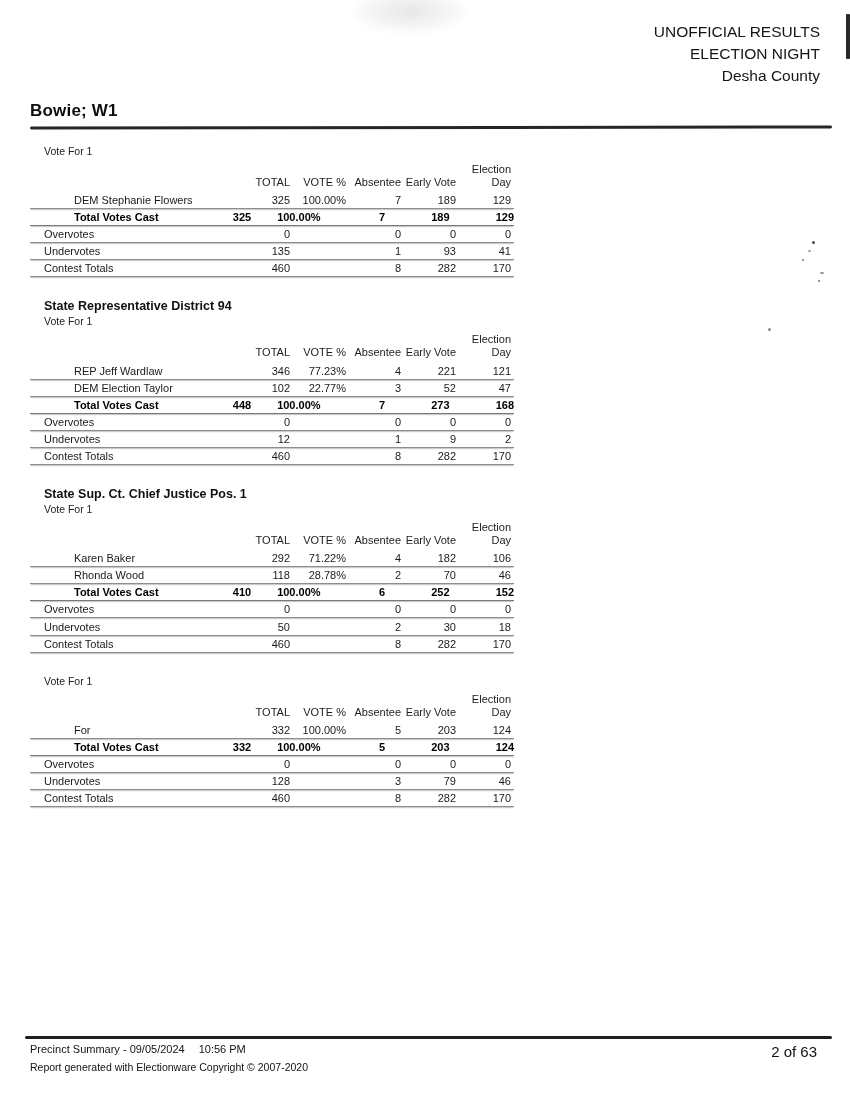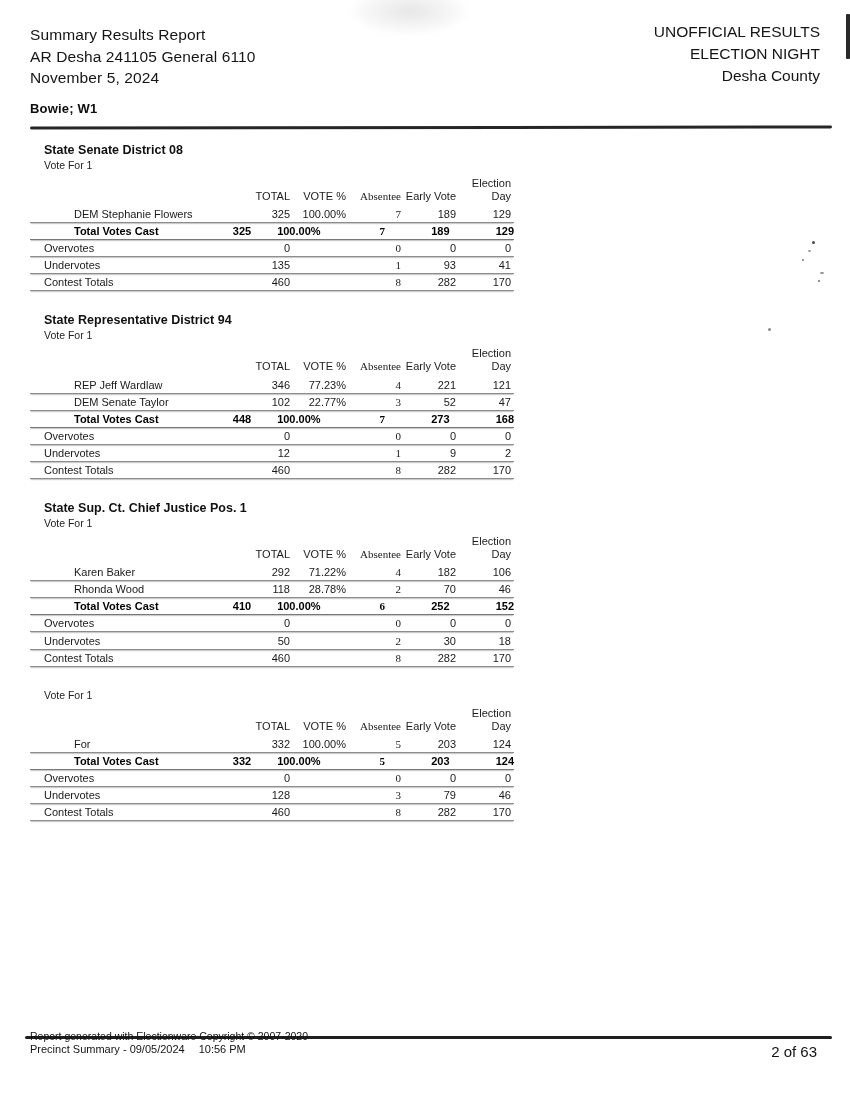--- a/index.html
+++ b/index.html
@@ -30,21 +30,21 @@
     text-align: right;
     font-size: 15.5px;
     line-height: 22px;
     color: #151515;
   }
 
   
   .precinct {
     position: absolute;
     left: 30px; top: 101px;
-    font-size: 13px;
+    font-size: 17px;
     font-weight: bold;
     color: #0e0e0e;
     letter-spacing: 0.2px;
   }
   .precinct-rule {
     position: absolute;
     left: 30px; top: 126px;
     width: 802px; height: 2.6px;
     background: #262626;
     transform: rotate(-0.08deg);
@@ -79,21 +79,21 @@
     margin-bottom: 3px;
     font-size: 11px;
     color: #1c1c1c;
   }
   .thead .cell { white-space: nowrap; line-height: 13px; }
   .thead .cell.wrap { white-space: normal; word-spacing: 18px; }
   .cell-label { width: 200px; padding-left: 44px; }
   .cell { text-align: right; }
   .c0 { width: 60px; }
   .c1 { width: 56px; }
-  .c2 { width: 55px; font-family: Liberation Serif, serif; }
+  .c2 { width: 55px; }
   .c3 { width: 55px; }
   .c4 { width: 55px; }
   .trow {
     display: flex;
     align-items: flex-end;
     height: 17.1px;
     padding-bottom: 2px;
     font-size: 11px;
     border-bottom: 1.4px solid #8d8d8d;
     box-shadow: 0 2px 1px -1px rgba(140,140,140,0.45);
@@ -118,21 +118,21 @@
   }
   .footer-left .time { margin-left: 14px; }
   .page-num {
     position: absolute;
     right: 33px; top: 1043px;
     font-size: 15px;
     color: #131313;
   }
   .copyright {
     position: absolute;
-    left: 30px; top: 1030px;
+    left: 30px; top: 1061px;
     font-size: 10.5px;
     color: #131313;
   }
 
   
   .smudge-top {
     position: absolute;
     left: 352px; top: -4px;
     width: 115px; height: 38px;
     background: radial-gradient(ellipse at 50% 40%, rgba(120,120,120,0.18), rgba(160,160,160,0.08) 55%, transparent 75%);
@@ -160,37 +160,31 @@
 
   <div class="smudge-top"></div>
   <div class="edge-bar"></div>
   <div class="speck sp1"></div>
   <div class="speck sp2"></div>
   <div class="speck sp3"></div>
   <div class="speck sp4"></div>
   <div class="speck sp5"></div>
   <div class="speck sp6"></div>
 
-  <div class="hdr-left">
-    <div>Summary Results Report</div>
-    <div>AR Desha 241105 General 6110</div>
-    <div>November 5, 2024</div>
-  </div>
   <div class="hdr-right">
     <div>UNOFFICIAL RESULTS</div>
     <div>ELECTION NIGHT</div>
     <div>Desha County</div>
   </div>
 
   <div class="precinct">Bowie; W1</div>
   <div class="precinct-rule"></div>
 
   <div class="contests">
       <div class="contest">
-        <div class="contest-title">State Senate District 08</div>
         <div class="vote-for">Vote For 1</div>
         <div class="thead">
           <span class="cell cell-label"></span>
           <span class="cell c0">TOTAL</span>
           <span class="cell c1">VOTE %</span>
           <span class="cell c2">Absentee</span>
           <span class="cell c3">Early Vote</span>
           <span class="cell c4 wrap">Election Day</span>
         </div>
         <div class="trow candidate">
@@ -247,21 +241,21 @@
         </div>
         <div class="trow candidate">
           <span class="cell cell-label">REP Jeff Wardlaw</span>
           <span class="cell c0">346</span>
           <span class="cell c1">77.23%</span>
           <span class="cell c2">4</span>
           <span class="cell c3">221</span>
           <span class="cell c4">121</span>
         </div>
         <div class="trow candidate">
-          <span class="cell cell-label">DEM Senate Taylor</span>
+          <span class="cell cell-label">DEM Election Taylor</span>
           <span class="cell c0">102</span>
           <span class="cell c1">22.77%</span>
           <span class="cell c2">3</span>
           <span class="cell c3">52</span>
           <span class="cell c4">47</span>
         </div>
         <div class="trow total">
           <span class="cell cell-label">Total Votes Cast</span>
           <span class="cell c0">448</span>
           <span class="cell c1">100.00%</span>

